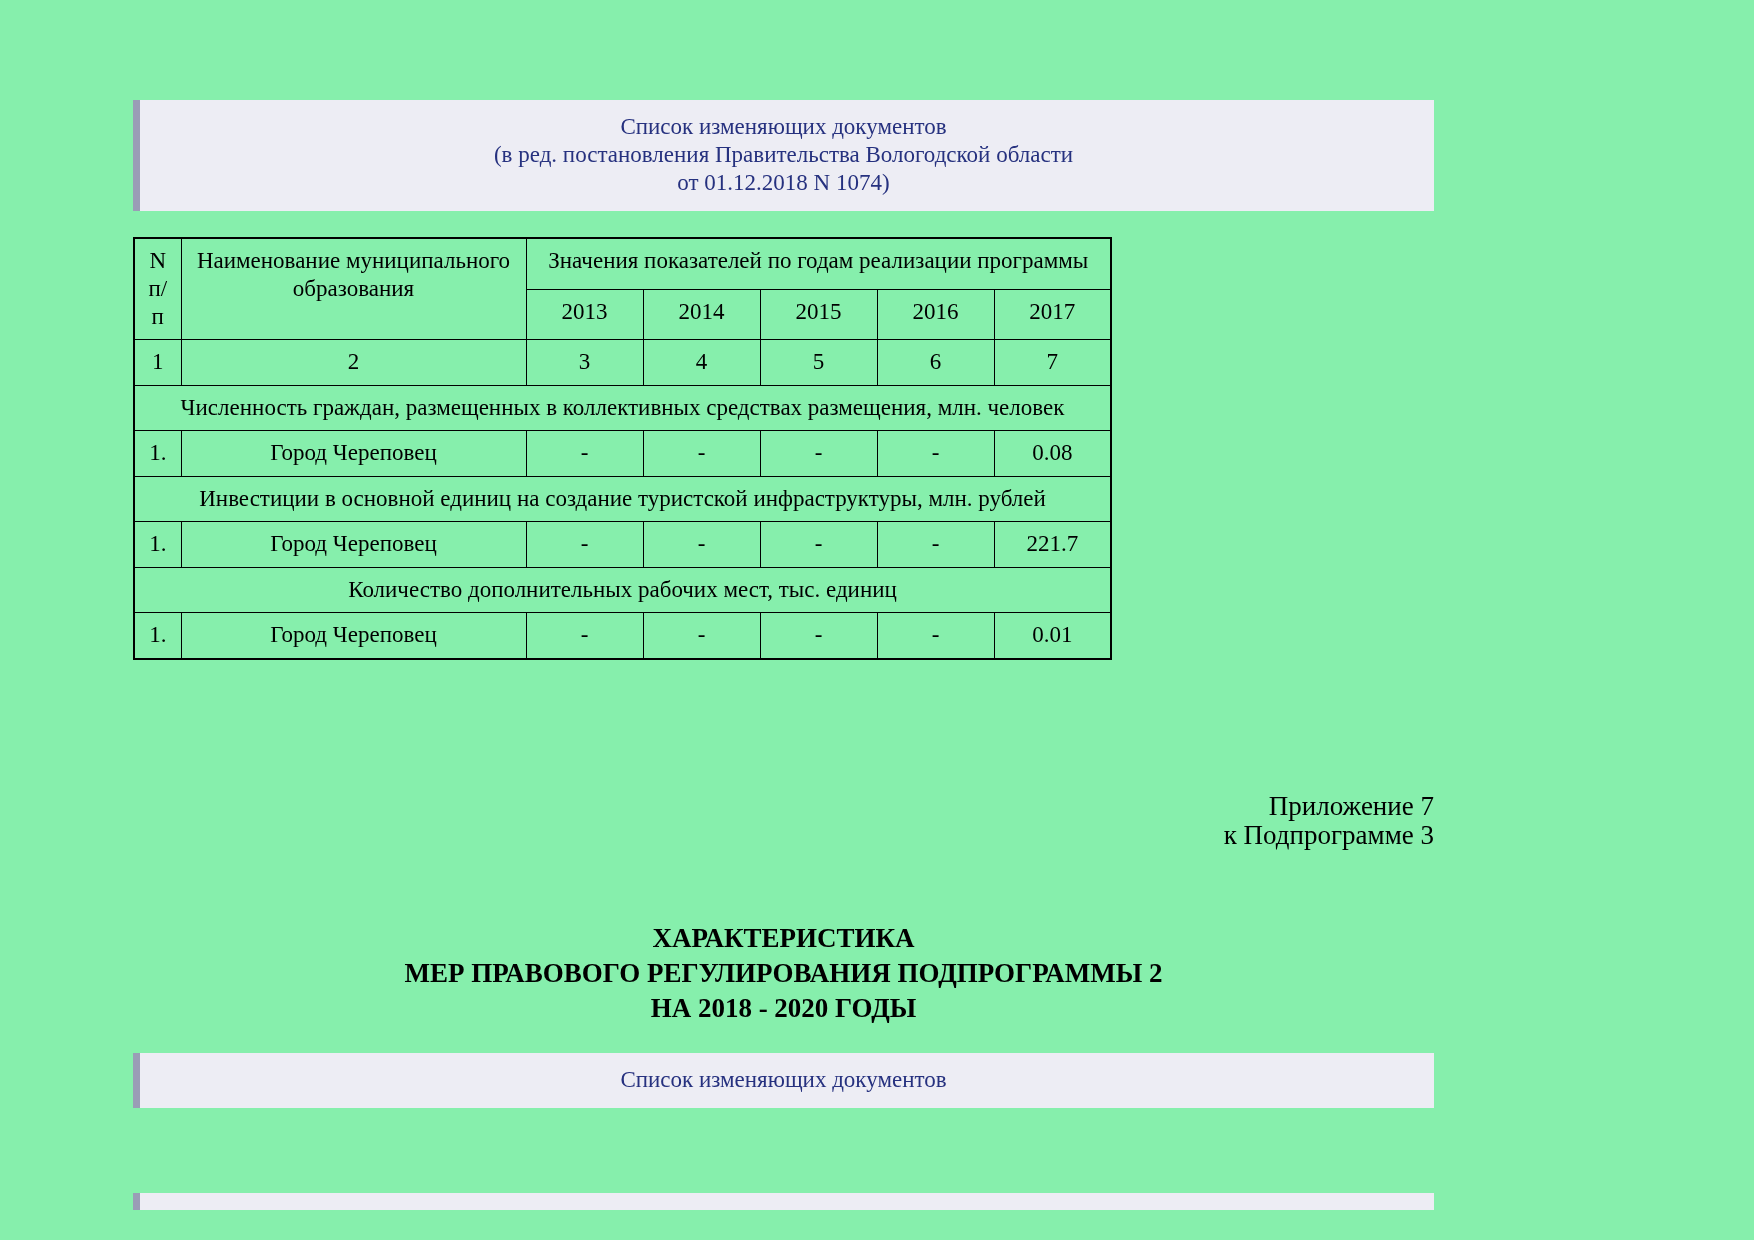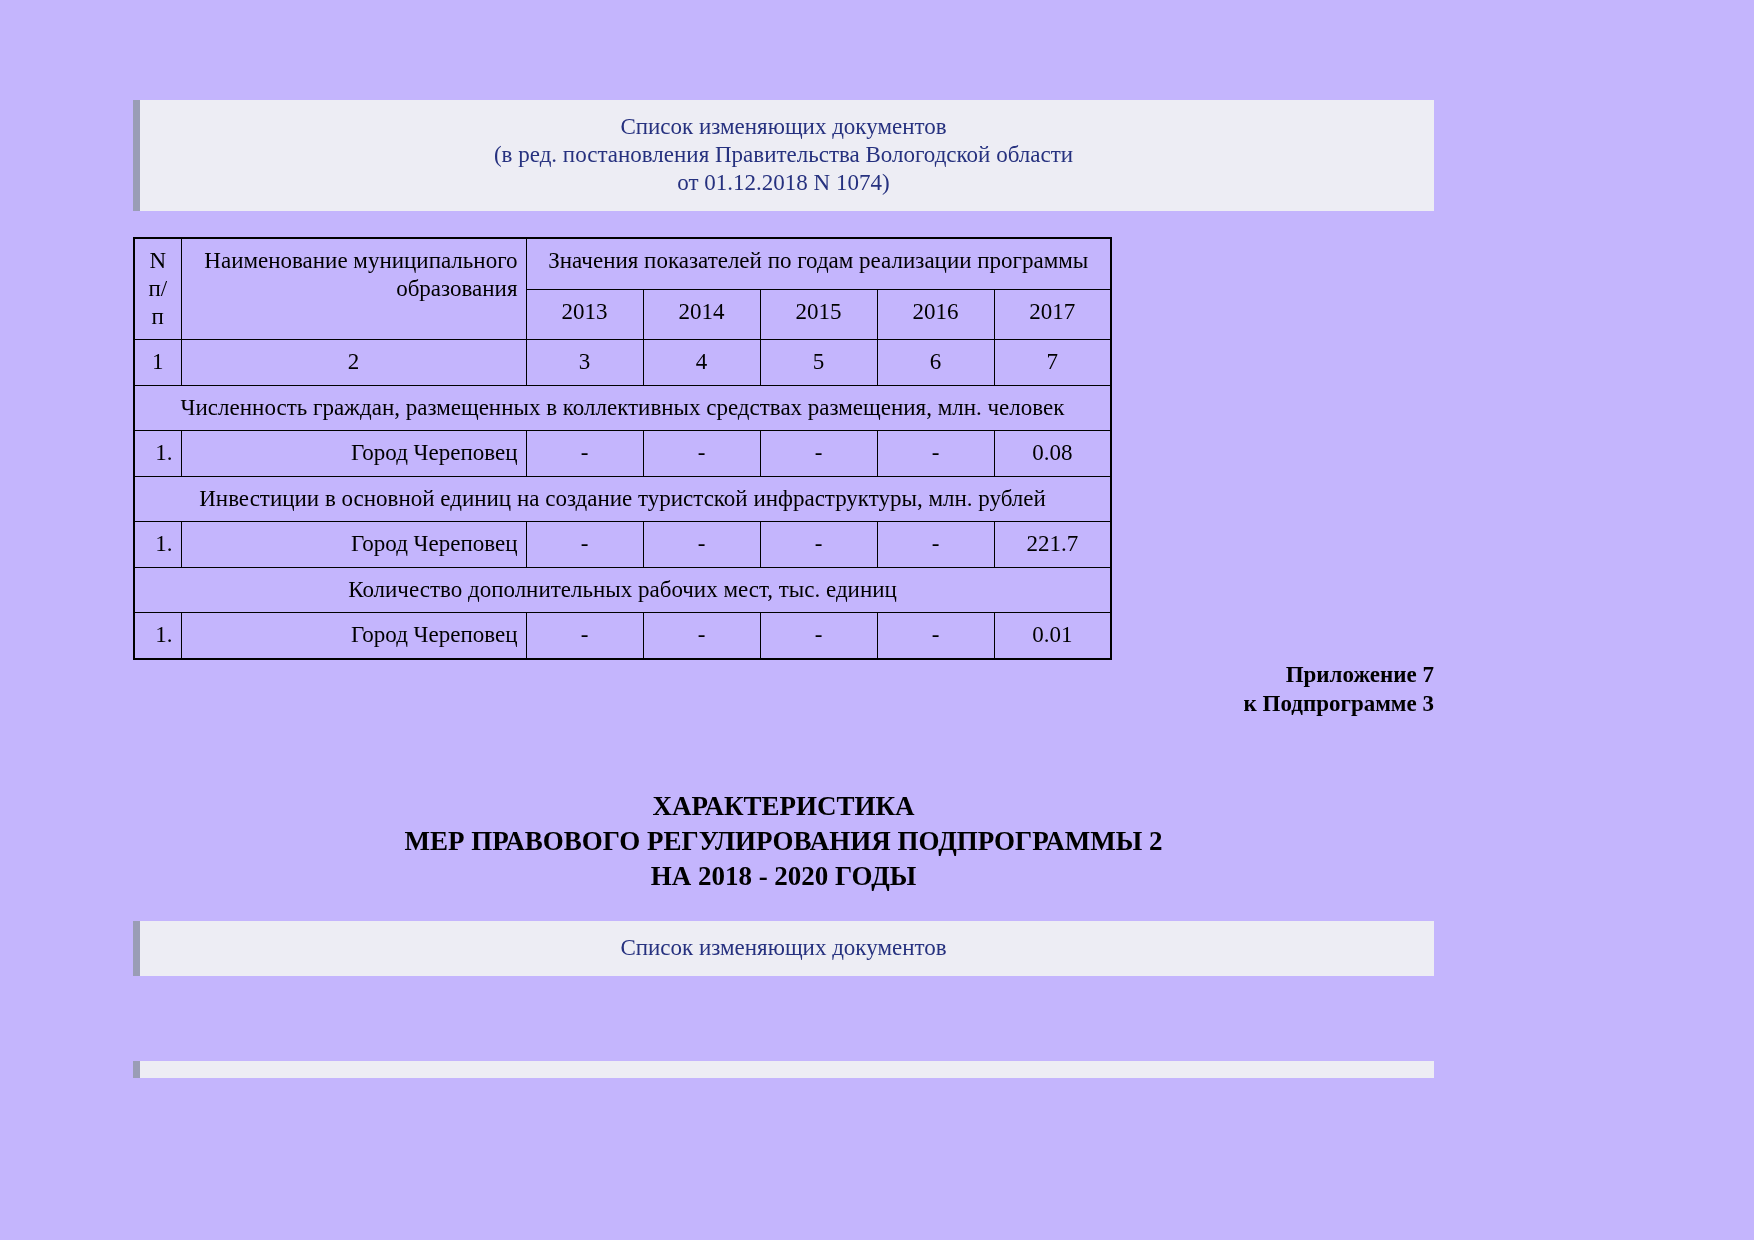--- a/index.html
+++ b/index.html
@@ -4,21 +4,21 @@
 <style>
   html, body {
     margin: 0;
     padding: 0;
     background: #ffffff;
   }
   .page {
     position: relative;
     width: 1754px;
     height: 1240px;
-    background: #c4b5fd;
+    background: #86efac;
     overflow: hidden;
     font-family: "Liberation Serif", "DejaVu Serif", serif;
     color: #000000;
   }
   .content {
     position: absolute;
     left: 133px;
     top: 0;
     width: 1301px;
   }
@@ -52,30 +52,30 @@
     line-height: 28px;
   }
   table.tbl th, table.tbl td {
     border: 1px solid #000000;
     font-weight: normal;
     padding: 8px 8px;
     vertical-align: top;
     overflow: hidden;
   }
   .c { text-align: center; }
-  .l { text-align: right; }
+  .l { text-align: center; }
   .pre { white-space: pre-line; }
   tr.numrow td, tr.datarow td { height: 29px; }
   td.sec { text-align: center; }
   
   .annotation {
+    margin-top: 132px;
     text-align: right;
-    font-size: 23px;
+    font-size: 27px;
     line-height: 29px;
-    font-weight: bold;
   }
   .doc-title {
     margin-top: 71px;
     text-align: center;
     font-weight: bold;
     font-size: 27px;
     line-height: 35px;
   }
   .info-box.bottom { margin-top: 27px; }
 </style>

